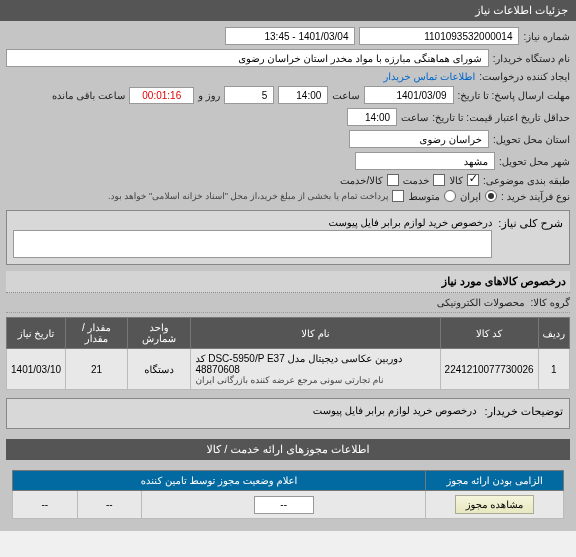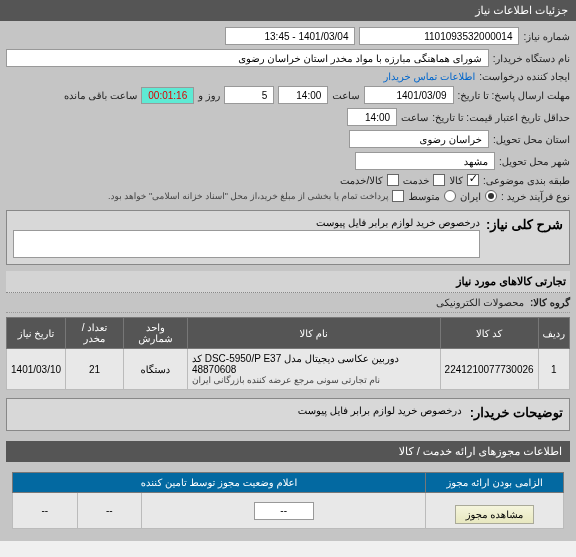--- a/index.html
+++ b/index.html
@@ -35,23 +35,23 @@
 .input-box {
   background: #fff;
   border: 1px solid #999;
   padding: 2px 6px;
   font-size: 10px;
   min-height: 18px;
   display: inline-flex;
   align-items: center;
 }
 .countdown {
-  background: #5eead4;
+  background: #ffffff;
   color: #d00;
-  padding: 2px 6px;
+  padding: 2px 12px;
   border: 1px solid #999;
   font-size: 10px;
 }
 .blue-link {
   color: #0066cc;
   font-size: 10px;
   cursor: pointer;
 }
 .checkbox {
   width: 12px;
@@ -87,22 +87,22 @@
   top: 2px;
   right: 2px;
 }
 .section-box {
   border: 1px solid #888;
   background: #d8d8d8;
   margin-top: 8px;
   padding: 6px;
 }
 .section-title {
-  font-weight: bold;
-  font-size: 13px;
+  font-weight: normal;
+  font-size: 11px;
   margin-bottom: 4px;
 }
 .big-input {
   width: 100%;
   height: 28px;
   background: #fff;
   border: 1px solid #999;
 }
 .sub-header {
   background: #d4d4d4;
@@ -136,31 +136,31 @@
   padding: 4px;
   border: 1px solid #bbb;
   text-align: center;
 }
 .dark-section {
   background: #555;
   color: #fff;
   padding: 4px 8px;
   margin-top: 10px;
   font-size: 11px;
+  text-align: center;
 }
 .status-table th {
   background: #0369a1;
 }
 .btn {
   background: linear-gradient(#f5f5dc, #e8e8c0);
   border: 1px solid #aa9;
   padding: 3px 10px;
   font-size: 10px;
   cursor: pointer;
-  margin-top: 8px;
 }
 .small-note {
   font-size: 9px;
   color: #444;
 }
 </style>
 </head>
 <body>
 
 <div class="header-bar">
@@ -235,35 +235,35 @@
   <div class="section-box">
     <div style="display:flex;gap:6px;align-items:flex-start">
       <span class="section-title">شرح کلی نیاز:</span>
       <div style="flex:1">
         <div style="font-size:10px;margin-bottom:2px">درخصوص خرید لوازم برابر فایل پیوست</div>
         <div class="big-input"></div>
       </div>
     </div>
   </div>
 
-  <div class="sub-header">تجارتی کالاهای مورد نیاز</div>
+  <div class="sub-header">درخصوص کالاهای مورد نیاز</div>
 
   <div class="dotted-row">
-    <span class="label" style="font-weight:bold">گروه کالا:</span>
+    <span class="label" style="font-weight:normal">گروه کالا:</span>
     <span class="label">محصولات الکترونیکی</span>
   </div>
 
   <table>
     <thead>
       <tr>
         <th>ردیف</th>
         <th>کد کالا</th>
         <th>نام کالا</th>
         <th>واحد شمارش</th>
-        <th>تعداد / مخدر</th>
+        <th>مقدار / مقدار</th>
         <th>تاریخ نیاز</th>
       </tr>
     </thead>
     <tbody>
       <tr>
         <td>1</td>
         <td>2241210077730026</td>
         <td style="text-align:left">
           <div>دوربین عکاسی دیجیتال مدل DSC-5950/P E37 کد 48870608</div>
           <div class="small-note">نام تجارتی سونی مرجع عرضه کننده بازرگانی ایران</div>

